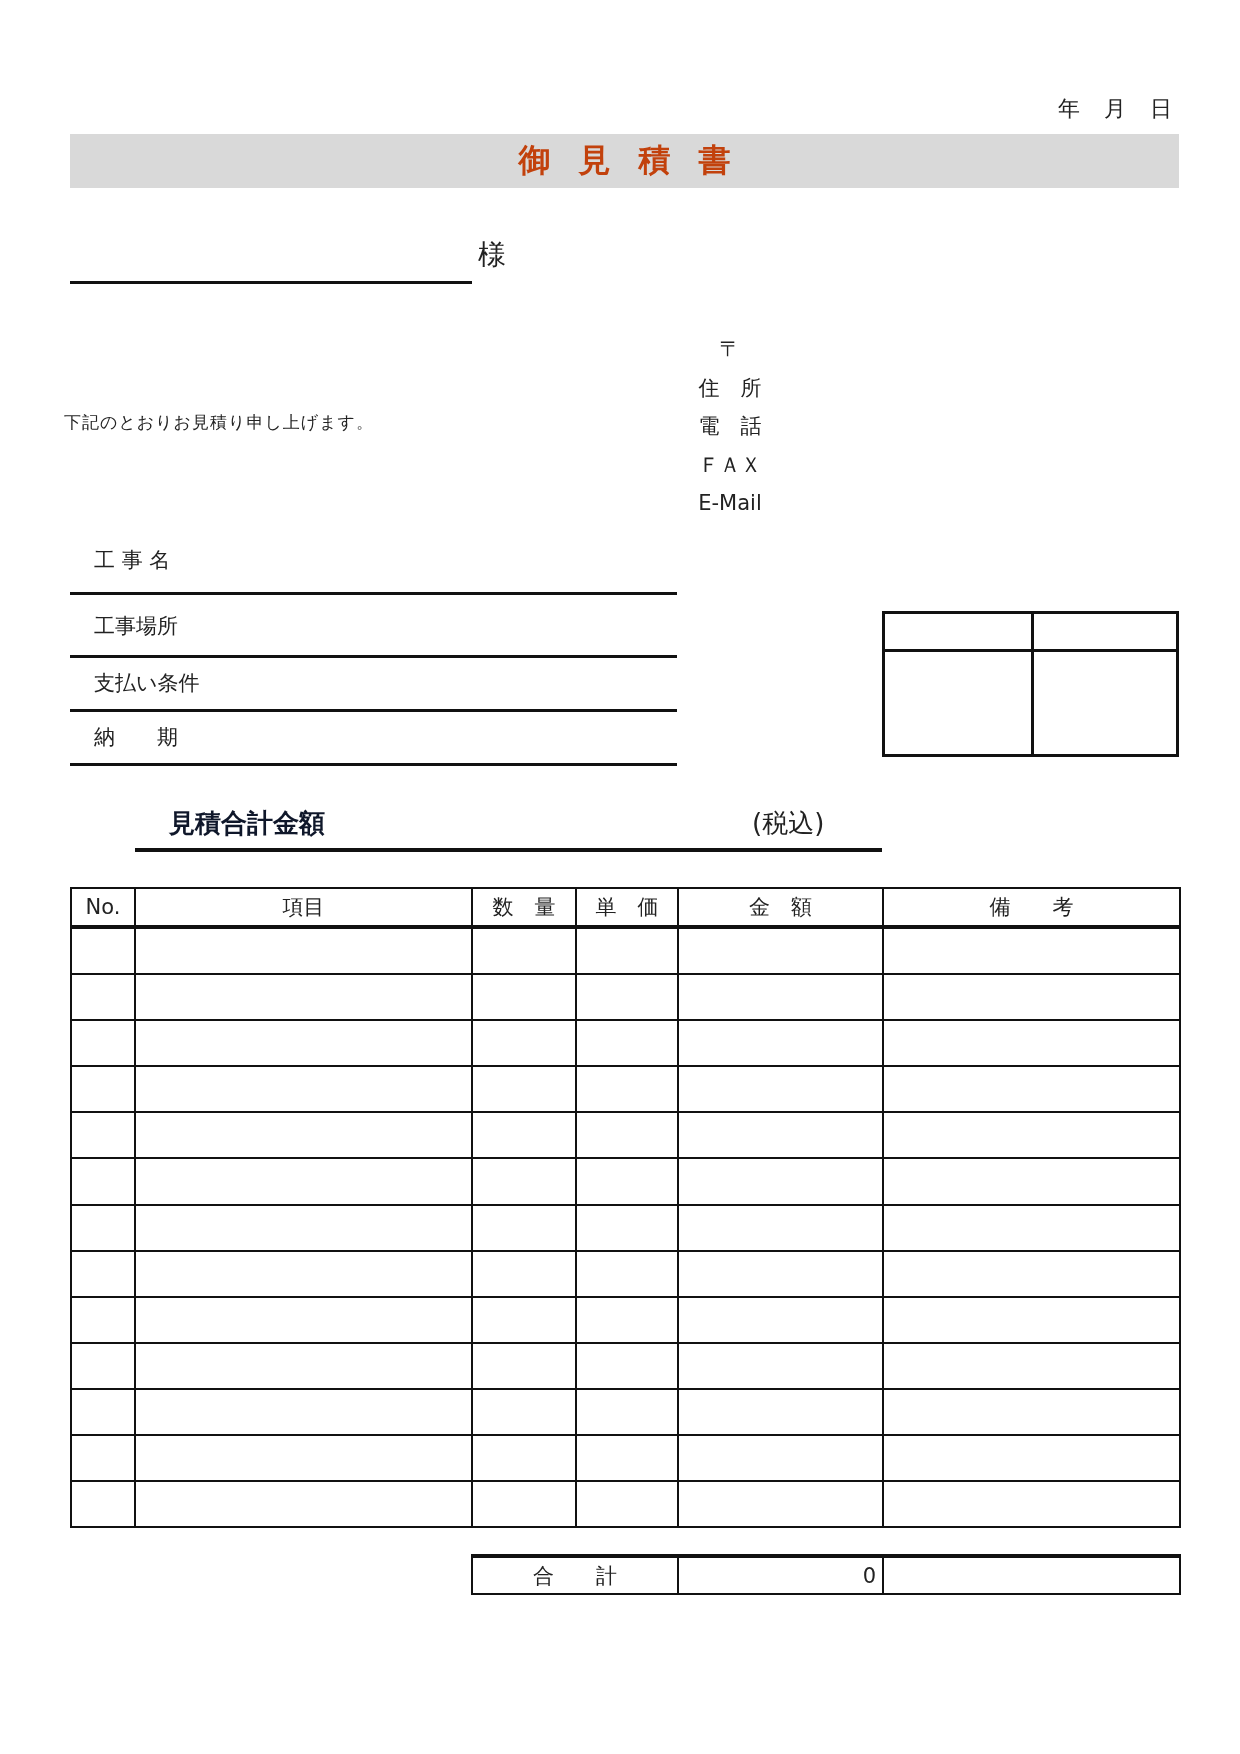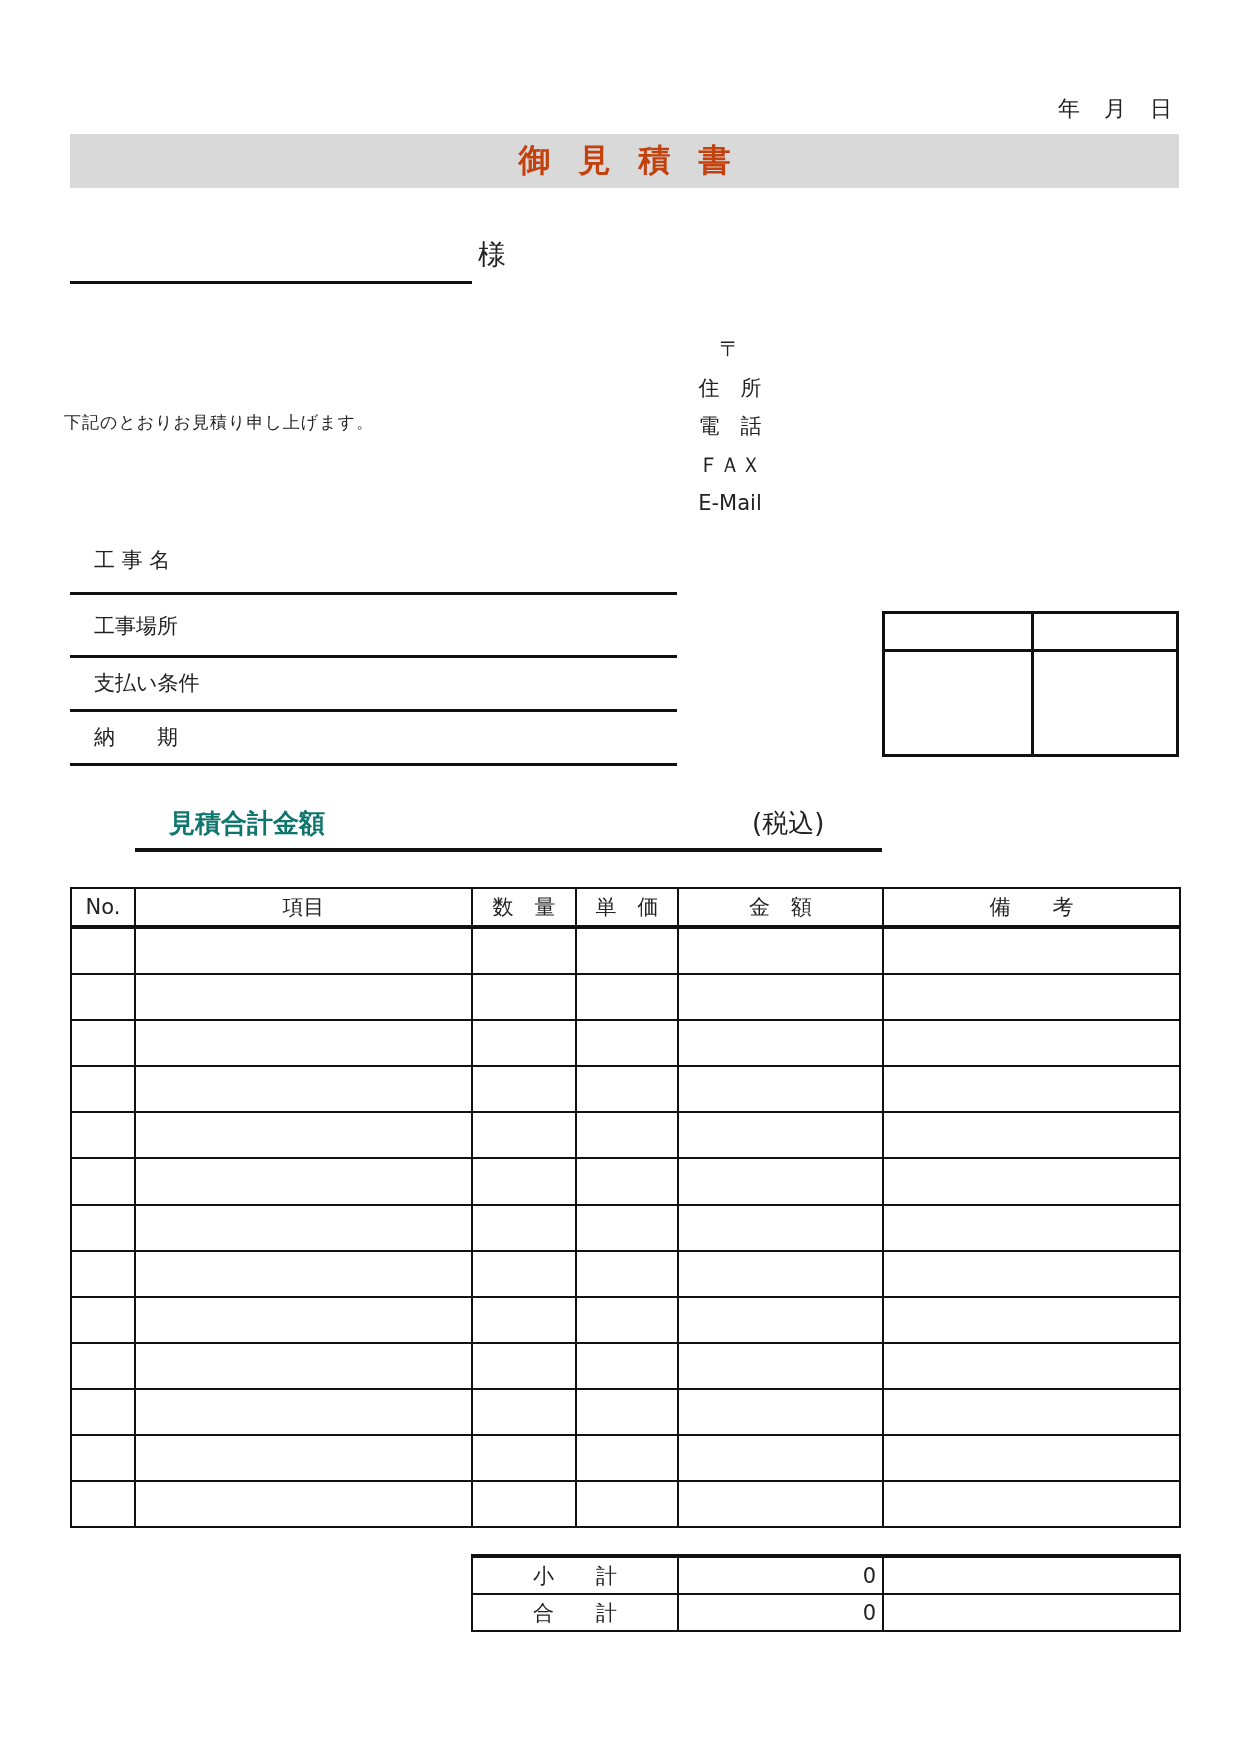--- a/index.html
+++ b/index.html
@@ -12,21 +12,21 @@
   .client-line { left:70px; top:281px; width:402px; height:3px; background:#111; }
   .sama { left:478px; top:236px; font-size:28px; }
   .intro { left:64px; top:411px; font-size:17px; letter-spacing:1px; }
   .company { left:690px; top:330px; width:80px; font-size:21px; text-align:center; }
   .company div { height:38.5px; line-height:38.5px; white-space:pre; }
   .field-row { left:70px; width:607px; border-bottom:3px solid #111; font-size:21px;margin-top:8px; }
   .field-row span { position:absolute; left:24px; white-space:pre; }
   .stamp-box { left:882px; top:611px; width:297px; height:146px; border:3px solid #111; box-sizing:border-box; }
   .stamp-box .v { position:absolute; left:146px; top:0; bottom:0; width:3px; background:#111; }
   .stamp-box .h { position:absolute; left:0; right:0; top:35px; height:3px; background:#111; }
-  .total-label { left:169px; top:806px; font-size:26px; font-weight:bold; color:#0f766e; }
+  .total-label { left:169px; top:806px; font-size:26px; font-weight:bold; color:#0f172a; }
   .tax-inc { left:752px; top:806px; font-size:26px; }
   .total-line { left:135px; top:848px; width:747px; height:4px; background:#111; }
   table.items { position:absolute; left:70px; top:887px; border-collapse:collapse; table-layout:fixed; }
   table.items td, table.items th { border:2px solid #111; padding:0; font-weight:normal; font-size:21px; }
   table.items th { height:36px; text-align:center; white-space:pre; }
   table.items thead tr th { border-bottom:4px solid #111; }
   table.items tbody td { height:44.1px; }
   table.totals { position:absolute; left:471px; top:1554px; border-collapse:collapse; table-layout:fixed; }
   table.totals td { border:2px solid #111; height:35px; font-size:21px; padding:0; }
   table.totals tr:first-child td { border-top:4px solid #111; }
@@ -204,24 +204,19 @@
     </tbody>
 </table>
 
 <table class="totals">
   <colgroup>
       <col style="width:206px">
       <col style="width:205px">
       <col style="width:297px">
     </colgroup>
   <tbody>
-      <tr>
-    <td class="lbl">小　　計</td>
-    <td class="val">0</td>
-    <td></td>
-  </tr>
   <tr>
     <td class="lbl">合　　計</td>
     <td class="val">0</td>
     <td></td>
   </tr>
 </tbody>
   </table>
 
 </body></html>

